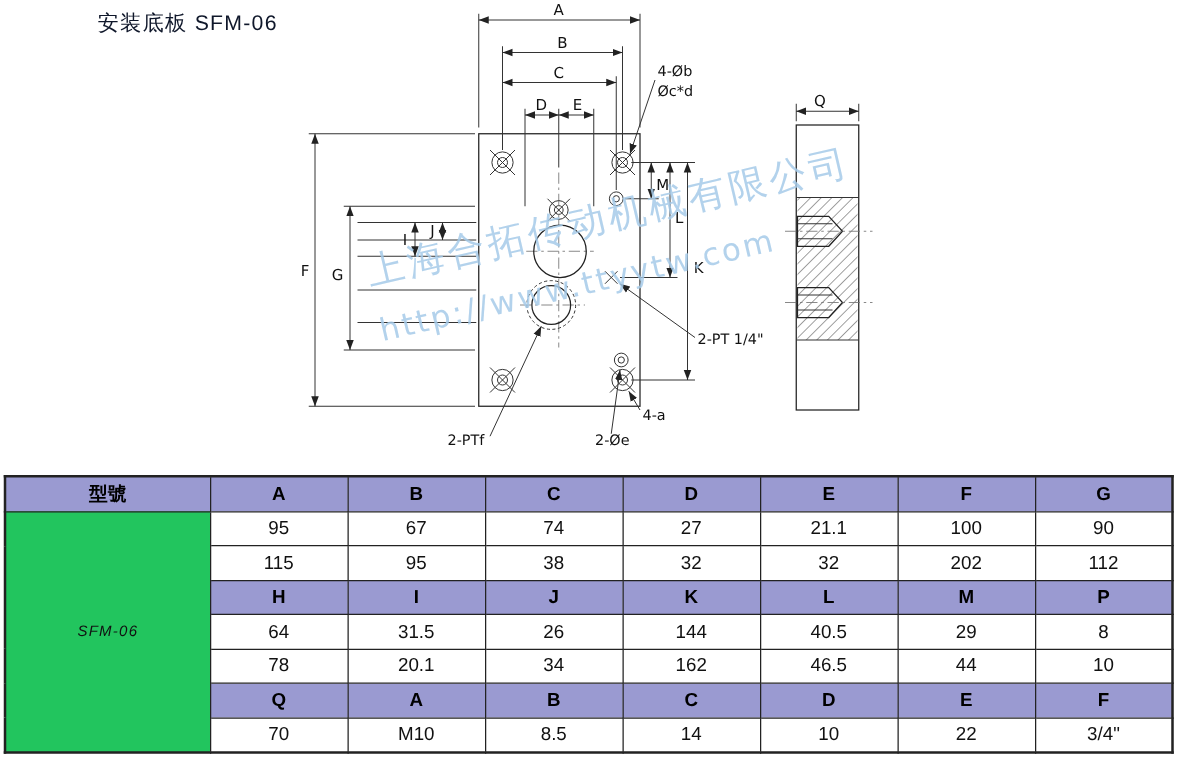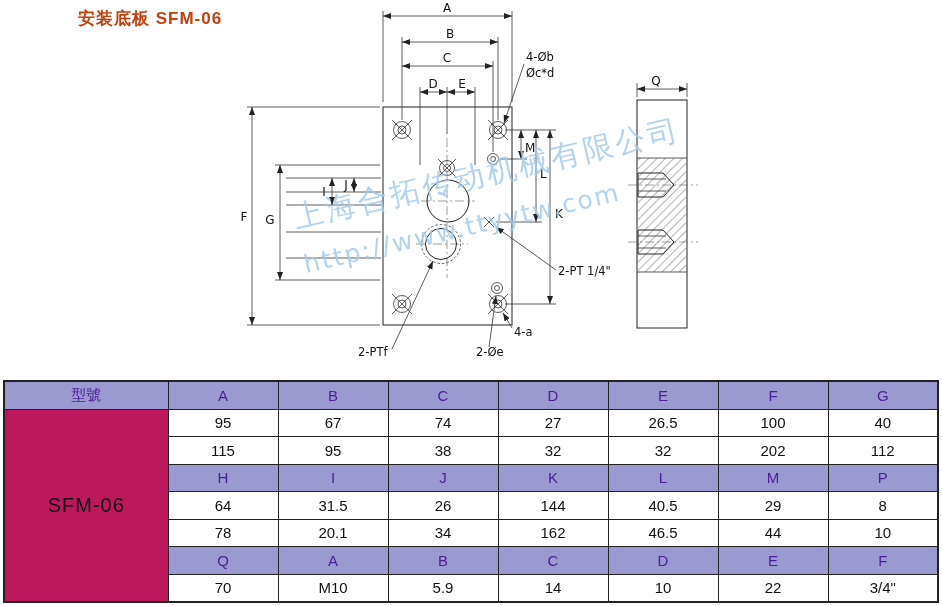--- a/index.html
+++ b/index.html
@@ -3,21 +3,21 @@
 <meta charset="utf-8">
 <style>
   html,body { margin:0; padding:0; }
   body {
     width:942px; height:606px; position:relative; overflow:hidden;
     background:#ffffff;
     font-family:"Liberation Sans","DejaVu Sans",sans-serif;
   }
   .page-title {
     position:absolute; left:78px; top:7px;
-    font-size:17px; font-weight:700; color:#c2410c; letter-spacing:1px;
+    font-size:17px; font-weight:400; color:#0f172a; letter-spacing:1px;
   }
   #drawing { position:absolute; left:0; top:0; }
   svg text { font-family:"DejaVu Sans","Liberation Sans",sans-serif; }
   .dim  { font-size:12px; fill:#111; }
   .ann  { font-size:11.5px; fill:#111; }
   .ln   { stroke:#222; stroke-width:1; fill:none; }
   .tn   { stroke:#333; stroke-width:0.8; fill:none; }
   .cl   { stroke:#777; stroke-width:0.7; fill:none; stroke-dasharray:9 3 2 3; }
   .wm   { opacity:0.85; }
   .wm1  { font-size:30px; letter-spacing:3px; }
@@ -26,22 +26,22 @@
   table.spec {
     position:absolute; left:3px; top:380px; width:936px;
     border-collapse:collapse; table-layout:fixed;
     border:2px solid #222;
   }
   table.spec td {
     border:1px solid #222; height:26.5px; padding:0;
     text-align:center; vertical-align:middle;
     font-size:15px; color:#111;
   }
-  table.spec td.hdr { color:#4c1d95; font-weight:400; }
-  table.spec td.model-cell { font-size:20px; letter-spacing:1px; background:#be185d; }
+  table.spec td.hdr { color:#000000; font-weight:700; }
+  table.spec td.model-cell { font-size:12px; letter-spacing:1px; background:#22c55e;font-style:italic; }
 </style>
 </head>
 <body>
 
 <div class="page-title">安装底板 SFM-06</div>
 
 <svg id="drawing" width="942" height="376" viewBox="0 0 942 376">
   <defs>
     <marker id="ah" markerWidth="9" markerHeight="7" refX="8" refY="3.5" orient="auto-start-reverse" markerUnits="userSpaceOnUse">
       <path d="M0,0.5 L8,3.5 L0,6.5 Z" fill="#222"></path>
@@ -235,23 +235,23 @@
         <td class="hdr" style="background: rgb(154, 154, 209);">E</td>
         <td class="hdr" style="background: rgb(154, 154, 209);">F</td>
         <td class="hdr" style="background: rgb(154, 154, 209);">G</td>
       </tr>
       <tr>
         <td class="model-cell" rowspan="7">SFM-06</td>
         <td class="val">95</td>
         <td class="val">67</td>
         <td class="val">74</td>
         <td class="val">27</td>
-        <td class="val">26.5</td>
+        <td class="val">21.1</td>
         <td class="val">100</td>
-        <td class="val">40</td>
+        <td class="val">90</td>
       </tr>
       <tr>
         <td class="val">115</td>
         <td class="val">95</td>
         <td class="val">38</td>
         <td class="val">32</td>
         <td class="val">32</td>
         <td class="val">202</td>
         <td class="val">112</td>
       </tr>
@@ -287,20 +287,20 @@
         <td class="hdr" style="background: rgb(154, 154, 209);">A</td>
         <td class="hdr" style="background: rgb(154, 154, 209);">B</td>
         <td class="hdr" style="background: rgb(154, 154, 209);">C</td>
         <td class="hdr" style="background: rgb(154, 154, 209);">D</td>
         <td class="hdr" style="background: rgb(154, 154, 209);">E</td>
         <td class="hdr" style="background: rgb(154, 154, 209);">F</td>
       </tr>
       <tr>
         <td class="val">70</td>
         <td class="val">M10</td>
-        <td class="val">5.9</td>
+        <td class="val">8.5</td>
         <td class="val">14</td>
         <td class="val">10</td>
         <td class="val">22</td>
         <td class="val">3/4"</td>
       </tr>
     </tbody>
 </table>
 
 </body></html>

